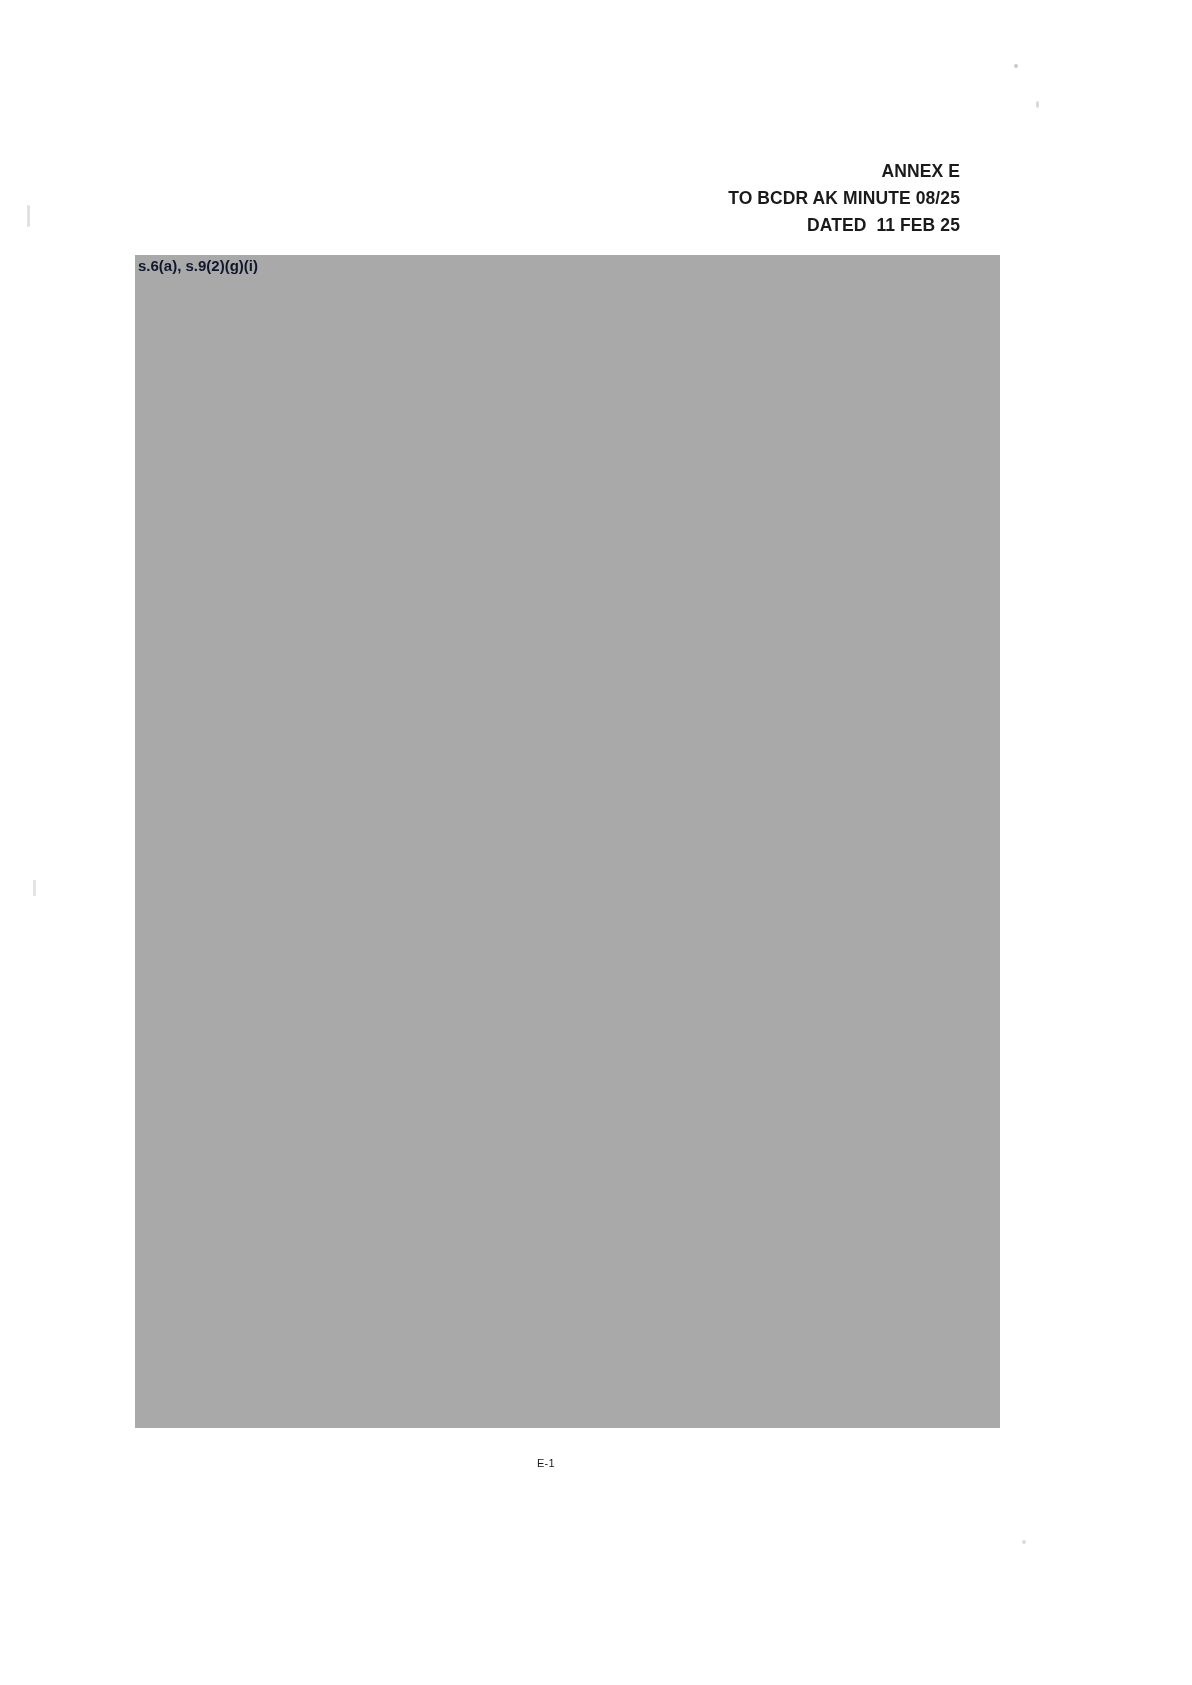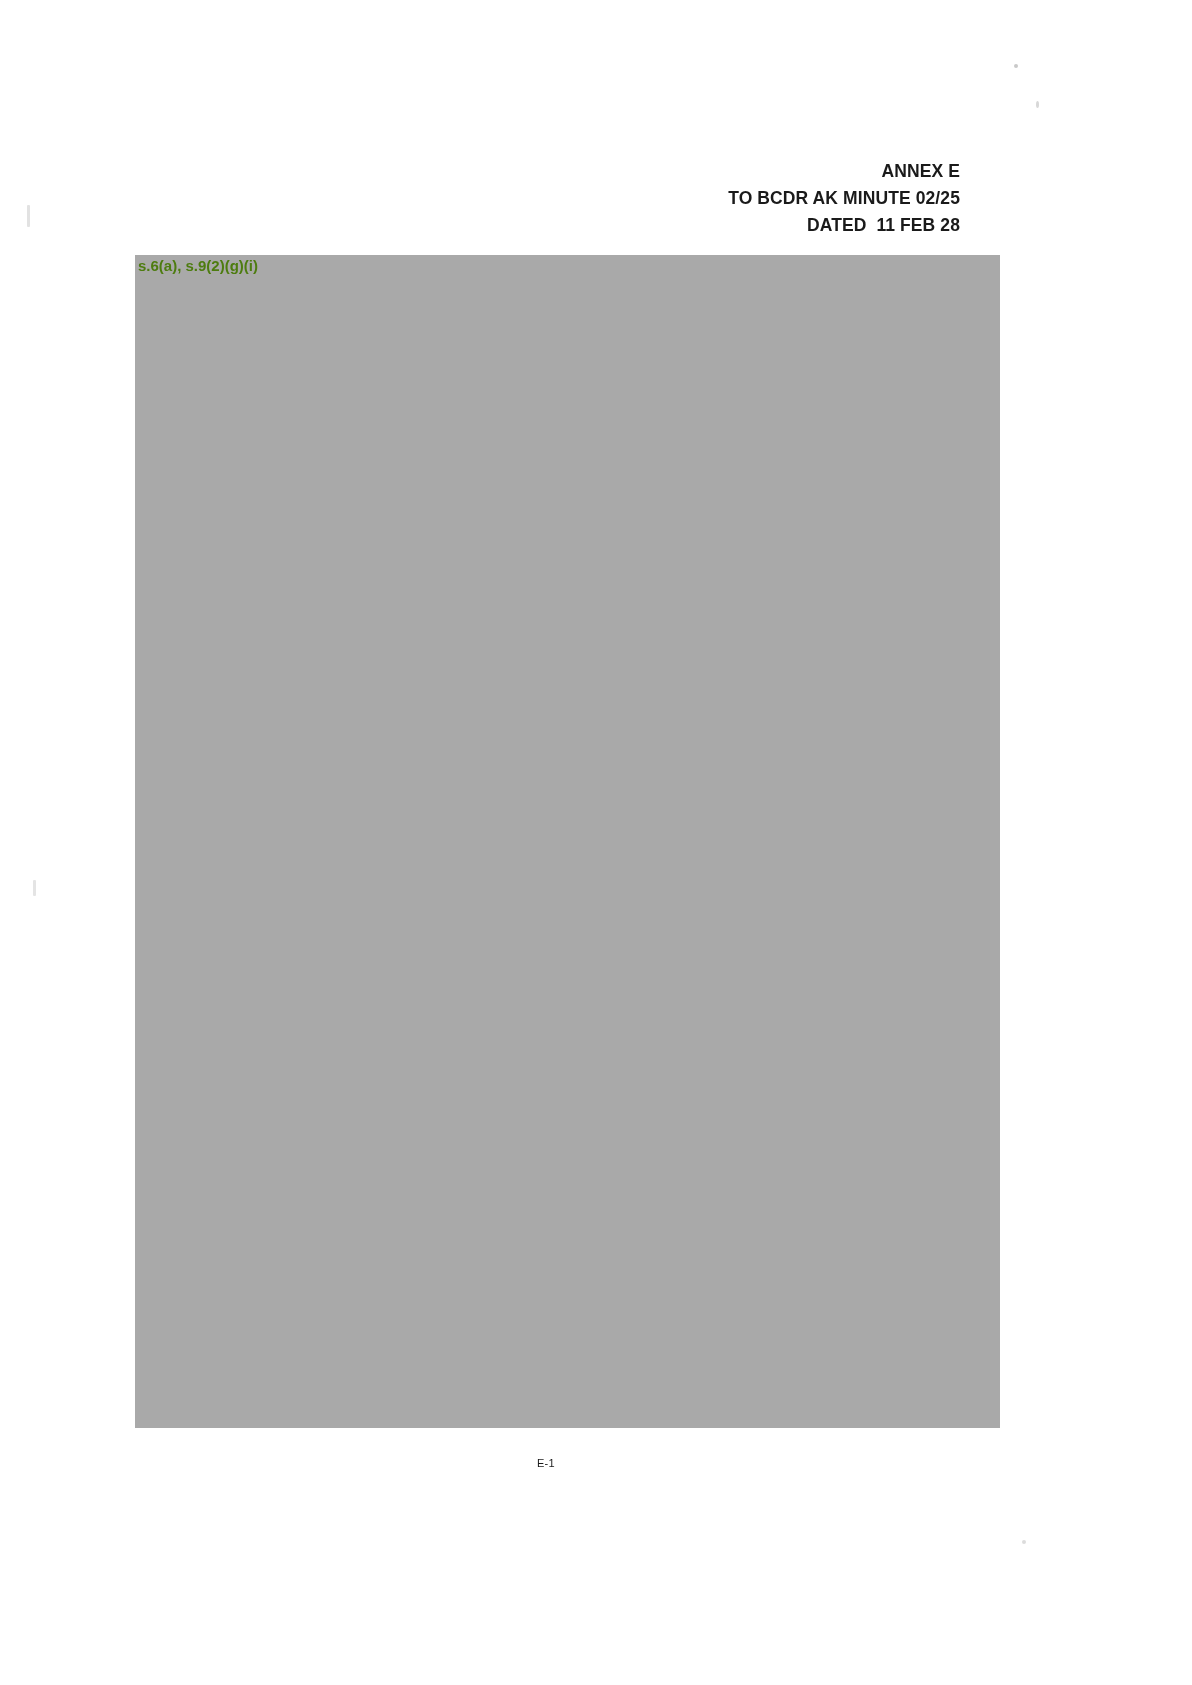--- a/index.html
+++ b/index.html
@@ -63,21 +63,21 @@
   }
 
   
   .exemption-label {
     position: absolute;
     left: 138px;
     top: 256px;
     font-size: 15px;
     font-weight: bold;
     line-height: 20px;
-    color: #4d7c0f;
+    color: #0f172a;
     white-space: nowrap;
   }
 
   
   .footer {
     position: absolute;
     left: 0;
     top: 1457px;
     width: 1092px;
     text-align: center;
@@ -92,22 +92,22 @@
 <div class="page">
 
   <div class="speck s1"></div>
   <div class="speck s2"></div>
   <div class="speck s3"></div>
   <div class="speck s4"></div>
   <div class="speck s5"></div>
 
   <div class="header-block">
     <div class="header-line">ANNEX E</div>
-    <div class="header-line">TO BCDR AK MINUTE 02/25</div>
-    <div class="header-line">DATED  11 FEB 28</div>
+    <div class="header-line">TO BCDR AK MINUTE 08/25</div>
+    <div class="header-line">DATED  11 FEB 25</div>
   </div>
 
   <div class="redaction-area"></div>
 
   <div class="exemption-label">s.6(a), s.9(2)(g)(i)</div>
 
   <div class="footer">
     <span>E-1</span>
   </div>
 

